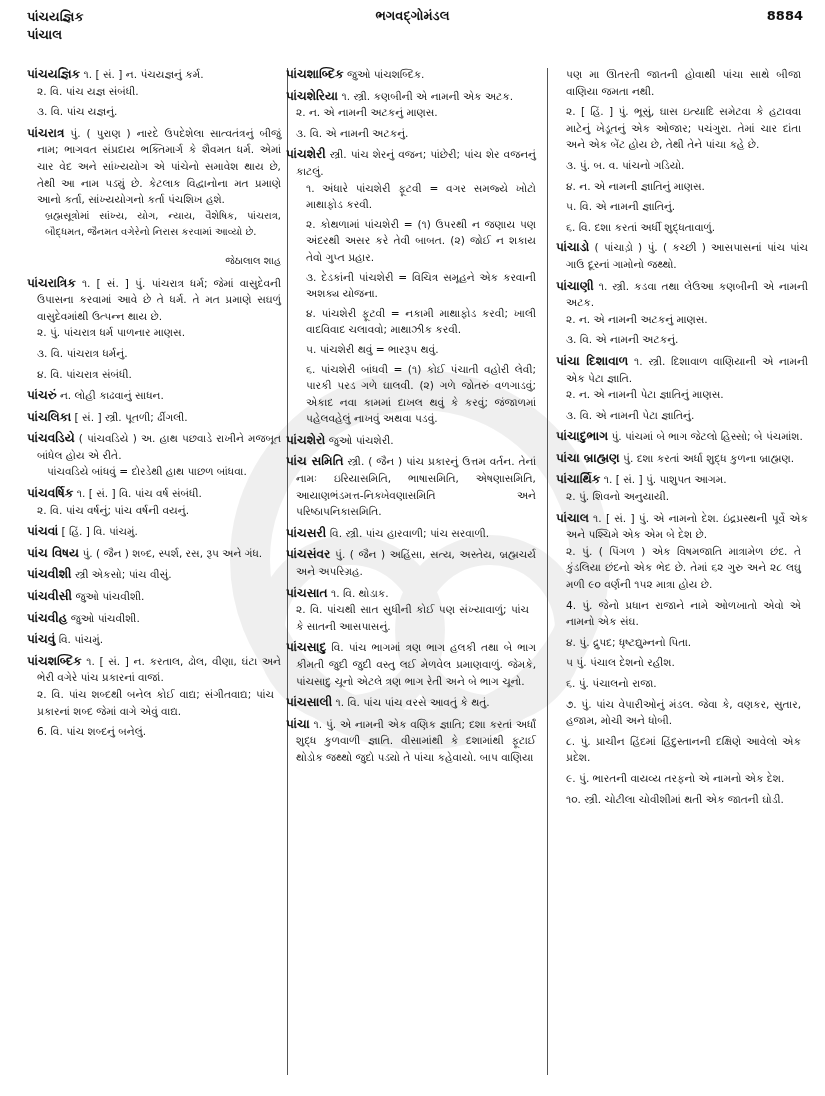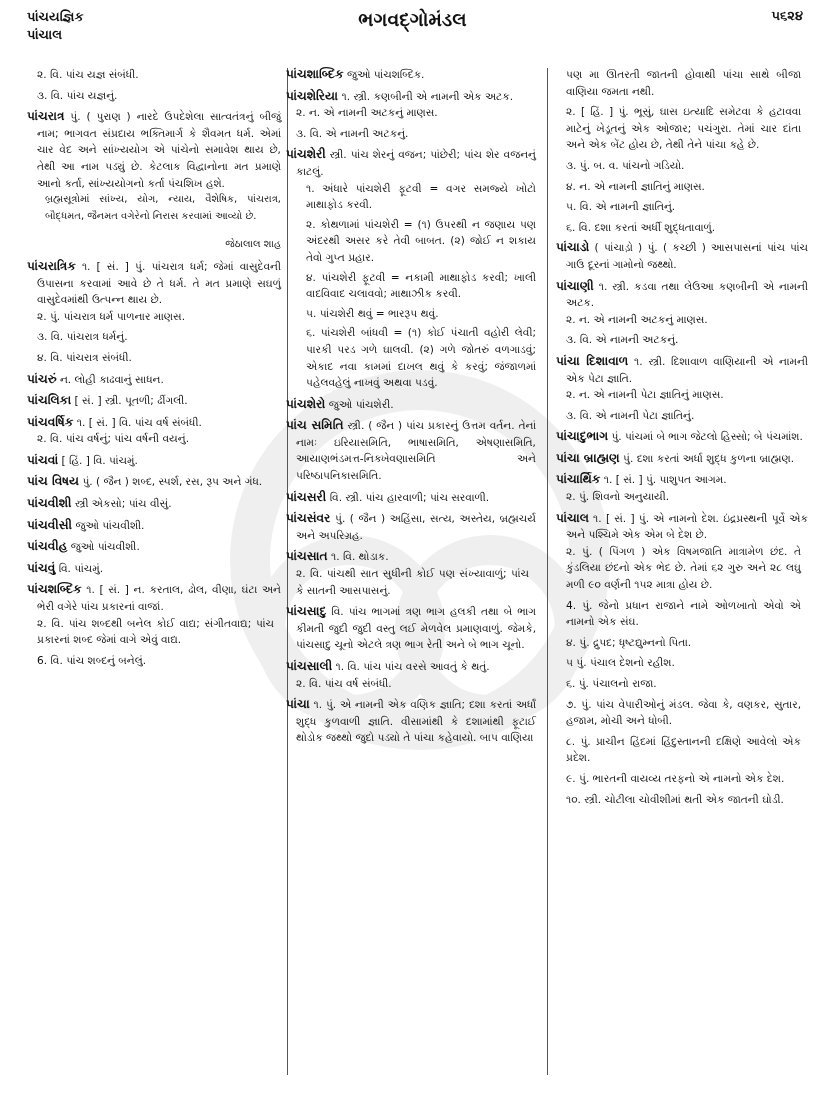--- a/index.html
+++ b/index.html
@@ -5,21 +5,21 @@
   html, body { margin:0; padding:0; background:#ffffff; }
   body {
     width:825px; height:1096px; position:relative; overflow:hidden;
     font-family:"DejaVu Sans", sans-serif; color:#111111;
   }
   .watermark {
     position:absolute; left:230px; top:300px; width:380px; height:520px;
     pointer-events:none; opacity:0.06;
   }
   .hdr-left { position:absolute; left:27px; top:8px; font-size:13px; font-weight:bold; line-height:18px; }
-  .hdr-center { position:absolute; left:0; right:0; top:8px; text-align:center; font-size:19px; font-weight:bold; }
+  .hdr-center { position:absolute; left:0; right:0; top:8px; text-align:center; font-size:13px; font-weight:bold; }
   .hdr-right { position:absolute; right:22px; top:8px; font-size:13px; font-weight:bold; }
   .col {
     position:absolute; top:66px; bottom:16px;
     font-size:10.6px; line-height:16.6px; text-align:justify;
   }
   .col1 { left:27px; width:254px; }
   .col2 { left:286px; width:250px; }
   .col3 { left:556px; width:252px; }
   .divider { position:absolute; top:68px; width:1px; height:1007px; background:#555; }
   .entry { margin:0 0 5px 0; }
@@ -38,45 +38,50 @@
   <circle cx="190" cy="260" r="170" fill="none" stroke="#000" stroke-width="40"></circle>
   <circle cx="120" cy="330" r="80" fill="none" stroke="#000" stroke-width="30"></circle>
   <circle cx="260" cy="330" r="80" fill="none" stroke="#000" stroke-width="30"></circle>
 </svg>
 
 <div class="hdr-left">
   <div>પાંચયજ્ઞિક</div>
   <div>પાંચાલ</div>
 </div>
 <div class="hdr-center">ભગવદ્ગોમંડલ</div>
-<div class="hdr-right">૫૬૨૪</div>
+<div class="hdr-right">8884</div>
 
 <div class="divider" style="left:287px"></div>
 <div class="divider" style="left:547px"></div>
 
 <div class="col col1" id="col0">
     <div class="entry">
+      <div class="hang"><span class="entry-head">પાંચયજ્ઞિક</span> <span>૧. [ સં. ] ન. પંચયજ્ઞનું કર્મ.</span></div>
       <div class="sense">૨. વિ. પાંચ યજ્ઞ સંબંધી.</div>
       <div class="sense">૩. વિ. પાંચ યજ્ઞનું.</div>
     </div>
     <div class="entry">
       <div class="hang"><span class="entry-head">પાંચરાત્ર</span> <span>પું. ( પુરાણ ) નારદે ઉપદેશેલા સાત્વતંત્રનું બીજું નામ; ભાગવત સંપ્રદાય ભક્તિમાર્ગ કે શૈવમત ધર્મ. એમાં ચાર વેદ અને સાંખ્યયોગ એ પાંચેનો સમાવેશ થાય છે, તેથી આ નામ પડ્યું છે. કેટલાક વિદ્વાનોના મત પ્રમાણે આનો કર્તા, સાંખ્યયોગનો કર્તા પંચશિખ હશે.</span></div>
       <div class="quote"><span>બ્રહ્મસૂત્રોમાં સાંખ્ય, યોગ, ન્યાય, વૈશેષિક, પાંચરાત્ર, બૌદ્ધમત, જૈનમત વગેરેનો નિરાસ કરવામાં આવ્યો છે.</span> <span class="quote-author">જેઠાલાલ શાહ</span><div style="clear: both;"></div></div>
     </div>
     <div class="entry">
       <div class="hang"><span class="entry-head">પાંચરાત્રિક</span> <span>૧. [ સં. ] પું. પાંચરાત્ર ધર્મ; જેમાં વાસુદેવની ઉપાસના કરવામાં આવે છે તે ધર્મ. તે મત પ્રમાણે સઘળું વાસુદેવમાંથી ઉત્પન્ન થાય છે.</span></div>
       <div class="sense">૨. પું. પાંચરાત્ર ધર્મ પાળનાર માણસ.</div>
       <div class="sense">૩. વિ. પાંચરાત્ર ધર્મનું.</div>
       <div class="sense">૪. વિ. પાંચરાત્ર સંબંધી.</div>
     </div>
     <div class="entry">
       <div class="hang"><span class="entry-head">પાંચરું</span> <span>ન. લોહી કાઢવાનું સાધન.</span></div>
     </div>
     <div class="entry">
       <div class="hang"><span class="entry-head">પાંચલિકા</span> <span>[ સં. ] સ્ત્રી. પૂતળી; ઢીંગલી.</span></div>
+    </div>
+    <div class="entry">
+      <div class="hang"><span class="entry-head">પાંચવડિયે</span> <span>( પાંચવડિયે ) અ. હાથ પછવાડે રાખીને મજબૂત બાંધેલ હોય એ રીતે.</span></div>
+      <div class="example">પાંચવડિયે બાંધવું = દોરડેથી હાથ પાછળ બાંધવા.</div>
     </div>
     <div class="entry">
       <div class="hang"><span class="entry-head">પાંચવર્ષિક</span> <span>૧. [ સં. ] વિ. પાંચ વર્ષ સંબંધી.</span></div>
       <div class="sense">૨. વિ. પાંચ વર્ષનું; પાંચ વર્ષની વયનું.</div>
     </div>
     <div class="entry">
       <div class="hang"><span class="entry-head">પાંચવાં</span> <span>[ હિં. ] વિ. પાંચમું.</span></div>
     </div>
     <div class="entry">
       <div class="hang"><span class="entry-head">પાંચ વિષય</span> <span>પું. ( જૈન ) શબ્દ, સ્પર્શ, રસ, રૂપ અને ગંધ.</span></div>
@@ -105,20 +110,21 @@
     </div>
     <div class="entry">
       <div class="hang"><span class="entry-head">પાંચશેરિયા</span> <span>૧. સ્ત્રી. કણબીની એ નામની એક અટક.</span></div>
       <div class="sense">૨. ન. એ નામની અટકનું માણસ.</div>
       <div class="sense">૩. વિ. એ નામની અટકનું.</div>
     </div>
     <div class="entry">
       <div class="hang"><span class="entry-head">પાંચશેરી</span> <span>સ્ત્રી. પાંચ શેરનું વજન; પાંછેરી; પાંચ શેર વજનનું કાટલું.</span></div>
       <div class="example">૧. અંધારે પાંચશેરી ફૂટવી = વગર સમજ્યે ખોટો માથાફોડ કરવી.</div>
       <div class="example">૨. કોથળામાં પાંચશેરી = (૧) ઉપરથી ન જણાય પણ અંદરથી અસર કરે તેવી બાબત. (૨) જોઈ ન શકાય તેવો ગુપ્ત પ્રહાર.</div>
+      <div class="example">૩. દેડકાંની પાંચશેરી = વિચિત્ર સમૂહને એક કરવાની અશક્ય યોજના.</div>
       <div class="example">૪. પાંચશેરી ફૂટવી = નકામી માથાફોડ કરવી; ખાલી વાદવિવાદ ચલાવવો; માથાઝીક કરવી.</div>
       <div class="example">૫. પાંચશેરી થવું = ભારરૂપ થવું.</div>
       <div class="example">૬. પાંચશેરી બાંધવી = (૧) કોઈ પંચાતી વહોરી લેવી; પારકી પરડ ગળે ઘાલવી. (૨) ગળે જોતરું વળગાડવું; એકાદ નવા કામમાં દાખલ થવું કે કરવું; જંજાળમાં પહેલવહેલું નાખવું અથવા પડવું.</div>
     </div>
     <div class="entry">
       <div class="hang"><span class="entry-head">પાંચશેરો</span> <span>જુઓ પાંચશેરી.</span></div>
     </div>
     <div class="entry">
       <div class="hang"><span class="entry-head">પાંચ સમિતિ</span> <span>સ્ત્રી. ( જૈન ) પાંચ પ્રકારનું ઉત્તમ વર્તન. તેનાં નામઃ ઇરિયાસમિતિ, ભાષાસમિતિ, એષણાસમિતિ, આયાણભંડમત્ત-નિક્ખેવણાસમિતિ અને પરિષ્ઠાપનિકાસમિતિ.</span></div>
     </div>
@@ -130,21 +136,20 @@
     </div>
     <div class="entry">
       <div class="hang"><span class="entry-head">પાંચસાત</span> <span>૧. વિ. થોડાક.</span></div>
       <div class="sense">૨. વિ. પાંચથી સાત સુધીની કોઈ પણ સંખ્યાવાળું; પાંચ કે સાતની આસપાસનું.</div>
     </div>
     <div class="entry">
       <div class="hang"><span class="entry-head">પાંચસાદુ</span> <span>વિ. પાંચ ભાગમાં ત્રણ ભાગ હલકી તથા બે ભાગ કીમતી જુદી જુદી વસ્તુ લઈ મેળવેલ પ્રમાણવાળું. જેમકે, પાંચસાદુ ચૂનો એટલે ત્રણ ભાગ રેતી અને બે ભાગ ચૂનો.</span></div>
     </div>
     <div class="entry">
       <div class="hang"><span class="entry-head">પાંચસાલી</span> <span>૧. વિ. પાંચ પાંચ વરસે આવતું કે થતું.</span></div>
-      <div class="sense">૨. વિ. પાંચ વર્ષ સંબંધી.</div>
     </div>
     <div class="entry">
       <div class="hang"><span class="entry-head">પાંચા</span> <span>૧. પું. એ નામની એક વણિક જ્ઞાતિ; દશા કરતાં અર્ધાં શુદ્ધ કુળવાળી જ્ઞાતિ. વીસામાંથી કે દશામાંથી ફૂટાઈ થોડોક જથ્થો જુદો પડ્યો તે પાંચા કહેવાયો. બાપ વાણિયા</span></div>
     </div>
   </div>
 <div class="col col3" id="col2">
     <div class="sense cont">પણ મા ઊતરતી જાતની હોવાથી પાંચા સાથે બીજા વાણિયા જમતા નથી.</div>
     <div class="sense">૨. [ હિં. ] પું. ભૂસું, ઘાસ ઇત્યાદિ સમેટવા કે હટાવવા માટેનું ખેડૂતનું એક ઓજાર; પચંગુરા. તેમાં ચાર દાંતા અને એક બેંટ હોય છે, તેથી તેને પાંચા કહે છે.</div>
     <div class="sense">૩. પું. બ. વ. પાંચનો ગડિયો.</div>
     <div class="sense">૪. ન. એ નામની જ્ઞાતિનું માણસ.</div>

